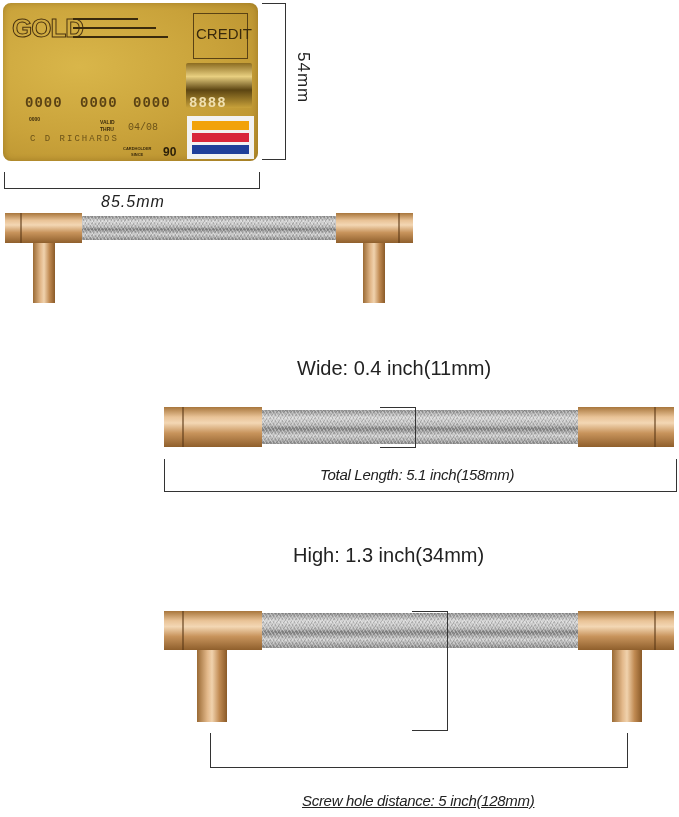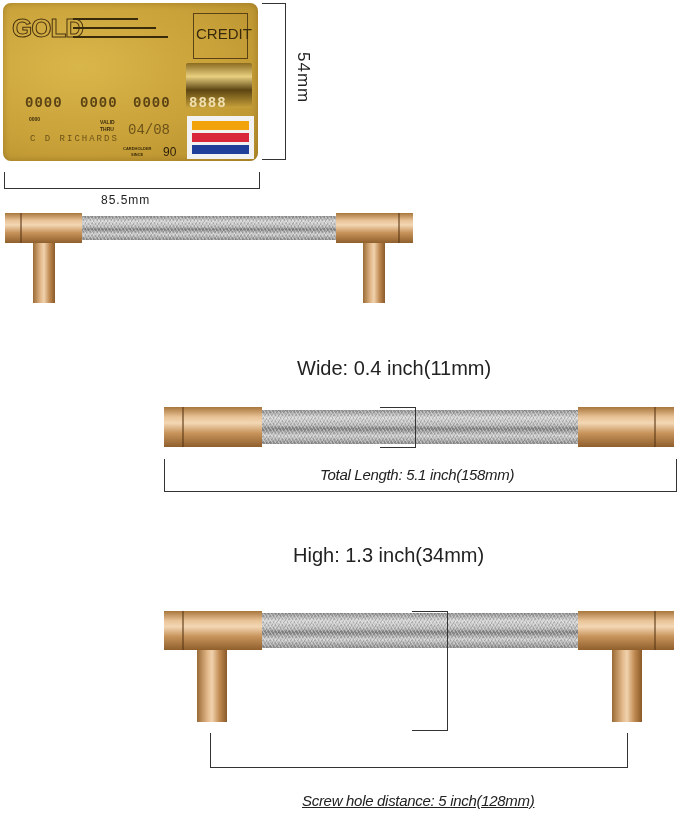--- a/index.html
+++ b/index.html
@@ -12,22 +12,22 @@
   .card { left:3px; top:3px; width:255px; height:158px; border-radius:8px;
           background: radial-gradient(ellipse at 30% 40%, #d9b64a 0%, #c9a23a 55%, #b58d2c 100%); box-shadow: inset 0 0 6px rgba(90,60,0,.35); }
   .card-gold { left:9px; top:10px; font-size:26px; letter-spacing:-1px; color:transparent; -webkit-text-stroke:1px #4a3410; font-weight:bold; }
   .card-stripe { position:absolute; height:2px; background:#3a2a0c; }
   .card-credit-box { left:190px; top:10px; width:53px; height:44px; border:1px solid #5a4214; }
   .card-credit { left:193px; top:22px; font-size:15px; color:#3a2a0c; }
   .card-holo { left:183px; top:60px; width:66px; height:45px; background:linear-gradient(180deg,#8b6b20 0%,#e8cf80 30%,#5c4512 60%,#c9a23a 100%); border-radius:2px; }
   .card-num { top:92px; font-size:14px; font-family:"Liberation Mono", monospace; color:#5a4214; letter-spacing:1px; font-weight:bold; }
   .card-small { font-size:5px; color:#3a2a0c; font-weight:bold; line-height:5px; }
   .card-name { left:27px; top:131px; font-size:9px; color:#6b5218; letter-spacing:2px; font-family:"Liberation Mono", monospace; }
-  .card-exp { left:125px; top:119px; font-size:14px; color:#6b5218; font-family:"Liberation Mono", monospace;text-align:center; }
-  .card-90 { left:160px; top:142px; font-size:12px; color:#2a1e08; font-weight:normal; }
+  .card-exp { left:125px; top:119px; font-size:10px; color:#6b5218; font-family:"Liberation Mono", monospace;text-align:center; }
+  .card-90 { left:160px; top:142px; font-size:12px; color:#2a1e08; font-weight:bold; }
   .card-flag { left:184px; top:113px; width:67px; height:43px; background:#f2f2f2; }
   .flag-band { position:absolute; left:5px; width:57px; height:9px; }
 
   .label { font-size:20px; color:#222; white-space:nowrap; }
   .label-italic { font-style:italic; font-size:15px; letter-spacing:-0.3px; }
   .rot { transform:rotate(90deg); transform-origin:left top; }
 
   
   .brass { background:linear-gradient(180deg,#a8763c 0%,#e9c397 25%,#f3d7b4 40%,#c8945c 65%,#8f5f2c 100%); }
   .brass-v { background:linear-gradient(90deg,#9a6a34 0%,#e3b98b 35%,#f0d2ad 50%,#c08a52 75%,#8a5a28 100%); }
@@ -69,21 +69,21 @@
 </div>
 
 <div class="line-h" style="left:262px;top:3px;width:24px;"></div>
 <div class="line-v" style="left:285px;top:3px;height:157px;"></div>
 <div class="line-h" style="left:262px;top:159px;width:24px;"></div>
 <div class="abs label rot" style="left:313px;top:52px;font-size:17px;letter-spacing:1px;">54mm</div>
 
 <div class="line-v" style="left:4px;top:172px;height:17px;"></div>
 <div class="line-h" style="left:4px;top:188px;width:256px;"></div>
 <div class="line-v" style="left:259px;top:172px;height:17px;"></div>
-<div class="abs label" style="left:101px;top:193px;font-size:12px;letter-spacing:1px;">85.5mm</div>
+<div class="abs label" style="left:101px;top:193px;font-size:16px;letter-spacing:1px;font-style:italic;">85.5mm</div>
 
 <div class="abs" style="left:5px;top:213px;width:408px;height:92px;">
   <div class="seg brass" style="left:0;top:0;width:77px;height:30px;"></div>
   <div class="groove" style="left:15px;top:0;height:30px;"></div>
   <div class="seg knurl" style="left:77px;top:3px;width:254px;height:24px;"></div>
   <div class="seg brass" style="left:331px;top:0;width:77px;height:30px;"></div>
   <div class="groove" style="left:393px;top:0;height:30px;"></div>
   <div class="seg brass-v" style="left:28px;top:30px;width:22px;height:60px;"></div>
   <div class="seg brass-v" style="left:358px;top:30px;width:22px;height:60px;"></div>
 </div>

